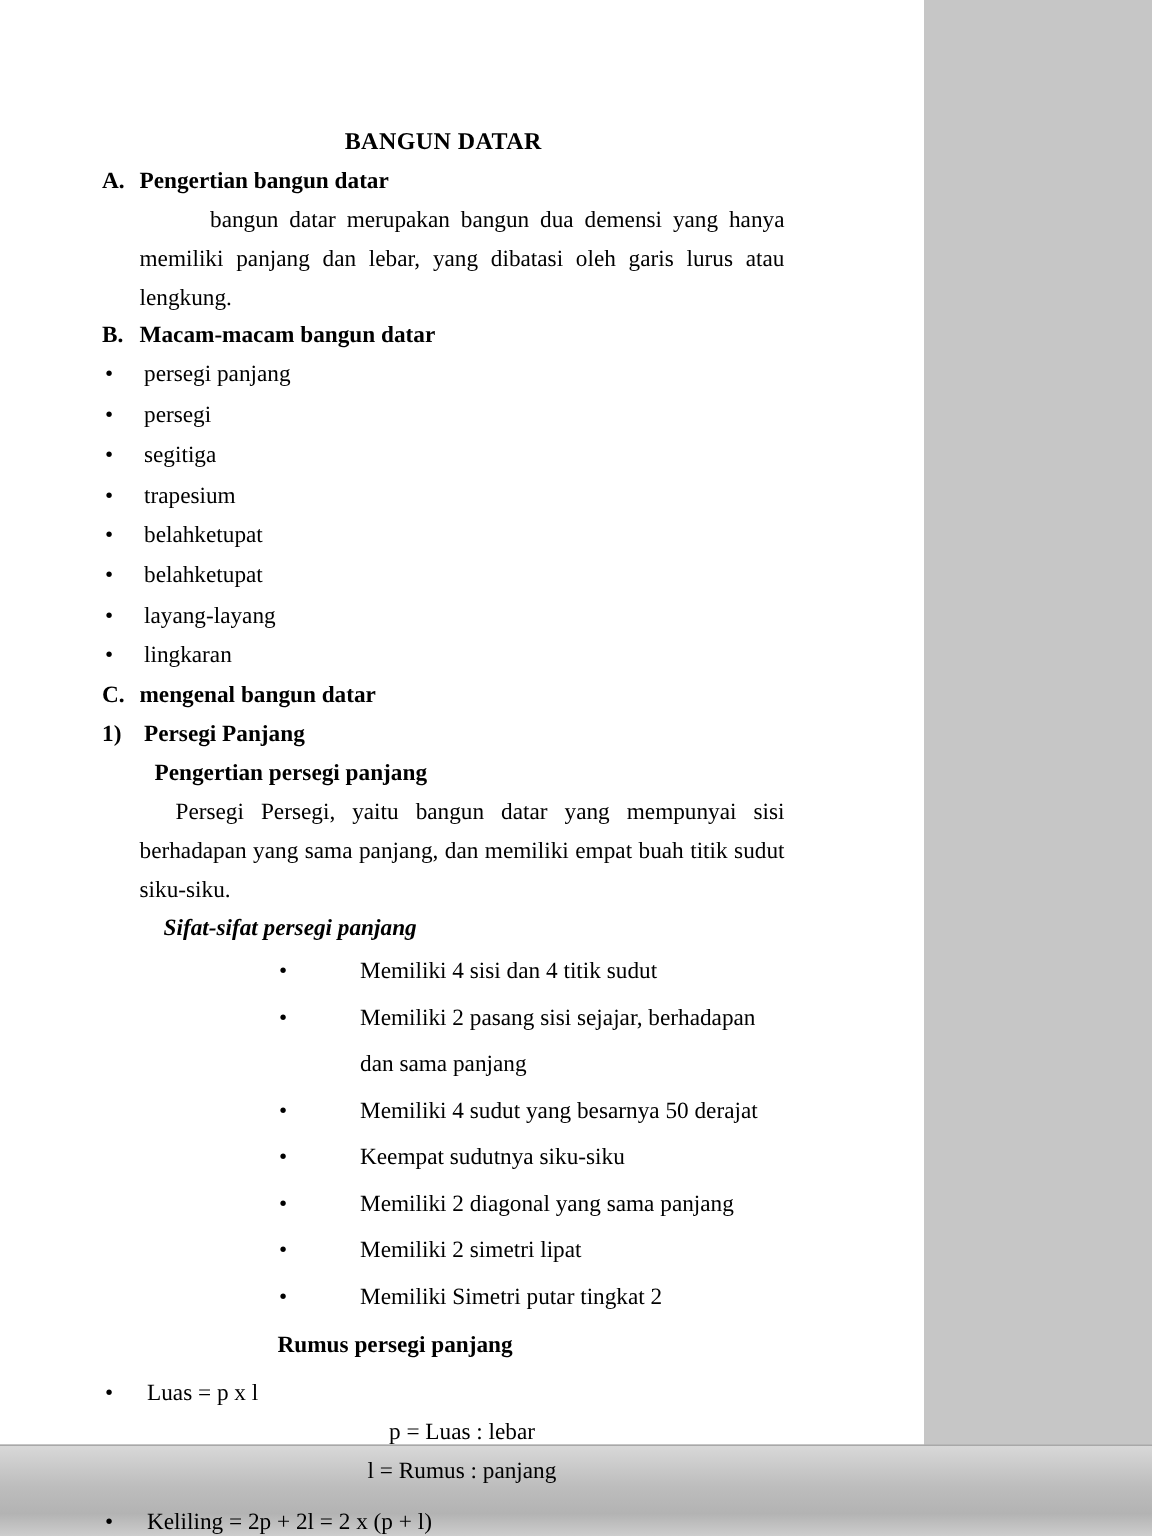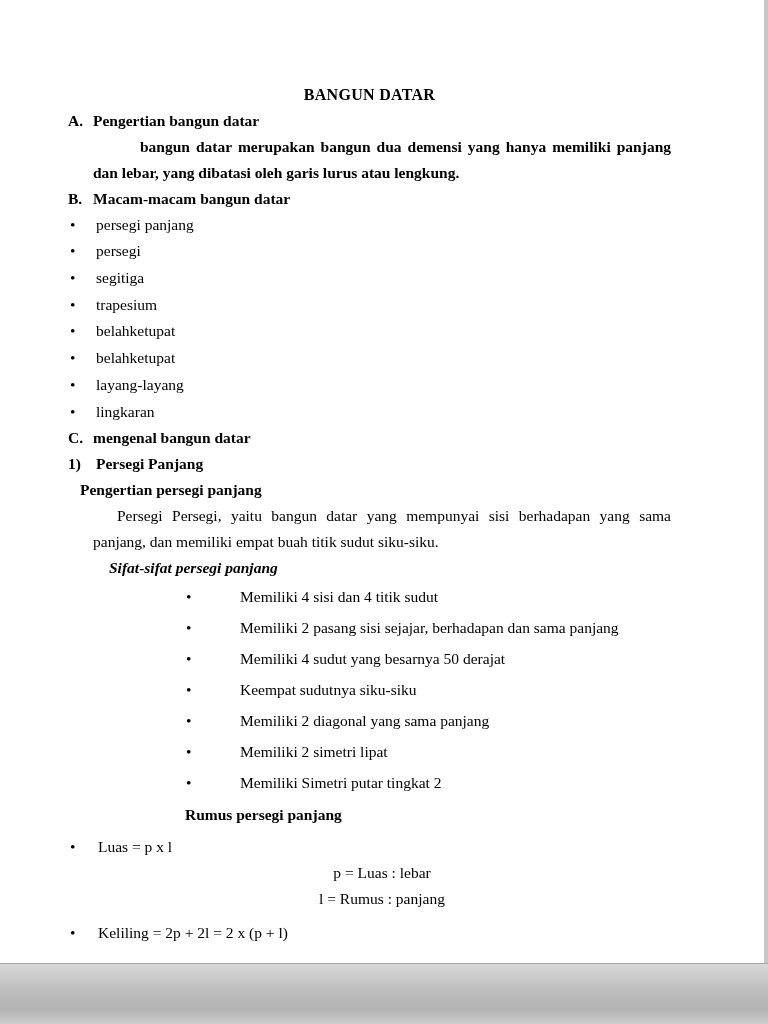--- a/index.html
+++ b/index.html
@@ -3,21 +3,21 @@
 <meta charset="utf-8">
 <style>
   * { margin: 0; padding: 0; box-sizing: border-box; }
   html, body { width: 768px; height: 1024px; overflow: hidden; }
   body {
     background: #c6c6c6;
     font-family: "Liberation Serif", serif;
     color: #000;
   }
   .page {
-    width: 764px;
+    width: 616px;
     height: 963px;
     background: #ffffff;
     padding: 82px 93px 0 68px;
     font-size: 15.5px;
     line-height: 26px;
   }
   .gutter {
     width: 768px;
     height: 61px;
     background: linear-gradient(180deg, #d8d8d8 0%, #bdbdbd 45%, #b3b3b3 75%, #cdcdcd 100%);
@@ -30,24 +30,24 @@
     line-height: 26px;
     letter-spacing: 0.3px;
   }
   .heading { font-weight: 700; display: flex; line-height: 26px; }
   .hlabel { flex: 0 0 25px; }
   .hlabel.num { flex: 0 0 28px; }
   .para {
     text-align: justify;
     line-height: 25.8px;
   }
-  .para-a { margin-left: 25px; text-indent: 47px; font-weight: bold; }
+  .para-a { margin-left: 25px; text-indent: 47px; }
   .para-c { margin-left: 25px; text-indent: 24px; }
   .sub-bold { font-weight: 700; line-height: 26px; }
-  .sub-bold.ind25 { margin-left: 12px; }
+  .sub-bold.ind25 { margin-left: 35px; }
   .sub-bold.ind49 { margin-left: 41px; font-style: italic; }
   .sub-bold.ind117 { margin-left: 117px; margin-top: 4px; }
   .li { position: relative; }
   .li .bullet { position: absolute; }
   .mlist .li { padding-left: 28px; line-height: 26.7px; }
   .mlist .bullet { left: 2px; }
   .plist .li { padding-left: 172px; line-height: 31px; }
   .plist .bullet { left: 118px; }
   .formula { position: relative; padding-left: 30px; line-height: 26px; }
   .formula .bullet { position: absolute; left: 2px; }

